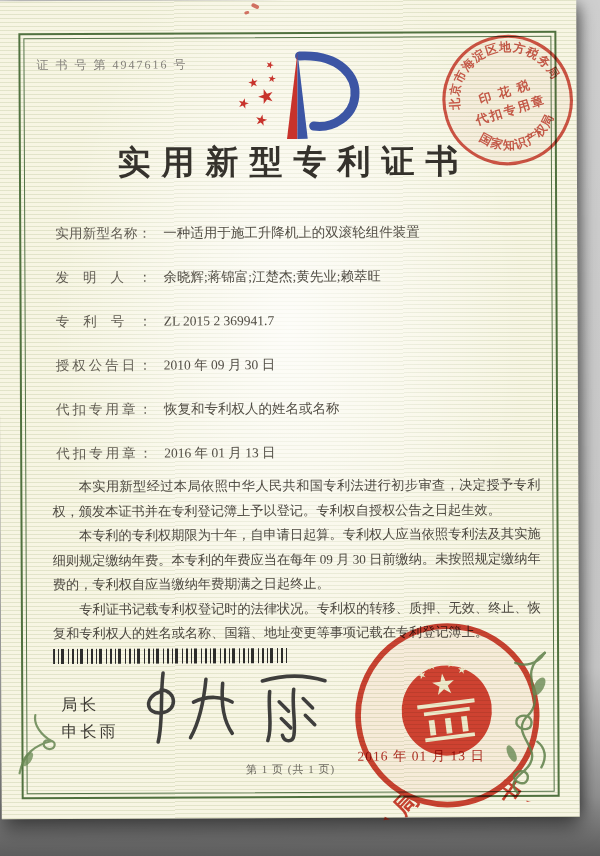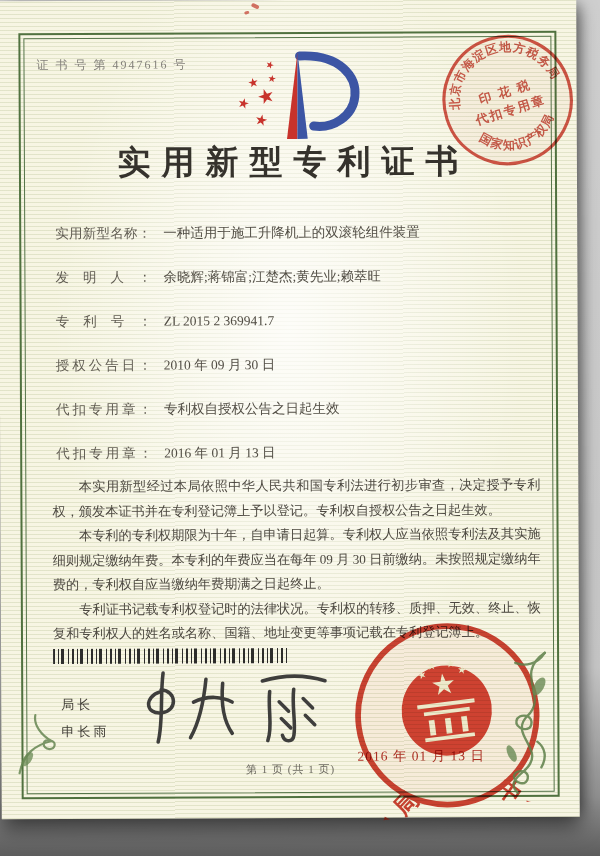--- a/index.html
+++ b/index.html
@@ -37,21 +37,21 @@
   .paragraphs { position: absolute; left: 52px; top: 474px; width: 488px;
     font-size: 13.2px; line-height: 24.5px; text-align: justify; color: #4c4840; }
   .paragraphs p { text-indent: 2em; margin: 0; }
   .barcode { position: absolute; left: 52px; top: 648px; width: 234px; height: 15px;
     background: repeating-linear-gradient(90deg,
       #1c1c1c 0 2px, transparent 2px 5px,
       #1c1c1c 5px 6px, transparent 6px 8px,
       #1c1c1c 8px 11px, transparent 11px 15px,
       #1c1c1c 15px 16px, transparent 16px 19px);
     opacity: .92; }
-  .signatory { position: absolute; left: 60px; top: 690px; font-size: 13px;
+  .signatory { position: absolute; left: 60px; top: 690px; font-size: 16px;
     color: #3f3c35; line-height: 27px; letter-spacing: 3px; }
   .signature { position: absolute; left: 128px; top: 660px; width: 212px; height: 94px; }
   .main-seal { position: absolute; left: 350px; top: 620px; width: 192px; height: 192px;
     transform: rotate(-7deg); mix-blend-mode: multiply; opacity: .93; }
   .seal-date { position: absolute; left: 356px; top: 748px; font-size: 13.5px;
     color: #b5342a; letter-spacing: 1px; z-index: 6; mix-blend-mode: multiply; }
   .footer { position: absolute; left: 0; right: 0; top: 762px; text-align: center;
     font-size: 11px; color: #6d6a61; letter-spacing: 1px; }
   .orn-br { position: absolute; right: 24px; bottom: 22px; width: 62px; height: 148px; }
   .orn-bl { position: absolute; left: 12px; bottom: 42px; width: 46px; height: 66px; }
@@ -119,21 +119,21 @@
     <div class="field-row">
       <span class="field-label">发明人：</span><span class="field-value">余晓辉;蒋锦富;江楚杰;黄先业;赖萃旺</span>
     </div>
     <div class="field-row">
       <span class="field-label">专利号：</span><span class="field-value">ZL 2015 2 369941.7</span>
     </div>
     <div class="field-row">
       <span class="field-label">授权公告日：</span><span class="field-value">2010 年 09 月 30 日</span>
     </div>
     <div class="field-row">
-      <span class="field-label">代扣专用章：</span><span class="field-value">专利权自授权公告之日起生效</span>
+      <span class="field-label">代扣专用章：</span><span class="field-value">恢复和专利权人的姓名或名称</span>
     </div>
     <div class="field-row">
       <span class="field-label">代扣专用章：</span><span class="field-value">2016 年 01 月 13 日</span>
     </div>
   </div>
 
   <div class="paragraphs">
     <p>本实用新型经过本局依照中华人民共和国专利法进行初步审查，决定授予专利权，颁发本证书并在专利登记簿上予以登记。专利权自授权公告之日起生效。</p>
     <p>本专利的专利权期限为十年，自申请日起算。专利权人应当依照专利法及其实施细则规定缴纳年费。本专利的年费应当在每年 09 月 30 日前缴纳。未按照规定缴纳年费的，专利权自应当缴纳年费期满之日起终止。</p>
     <p>专利证书记载专利权登记时的法律状况。专利权的转移、质押、无效、终止、恢复和专利权人的姓名或名称、国籍、地址变更等事项记载在专利登记簿上。</p>

